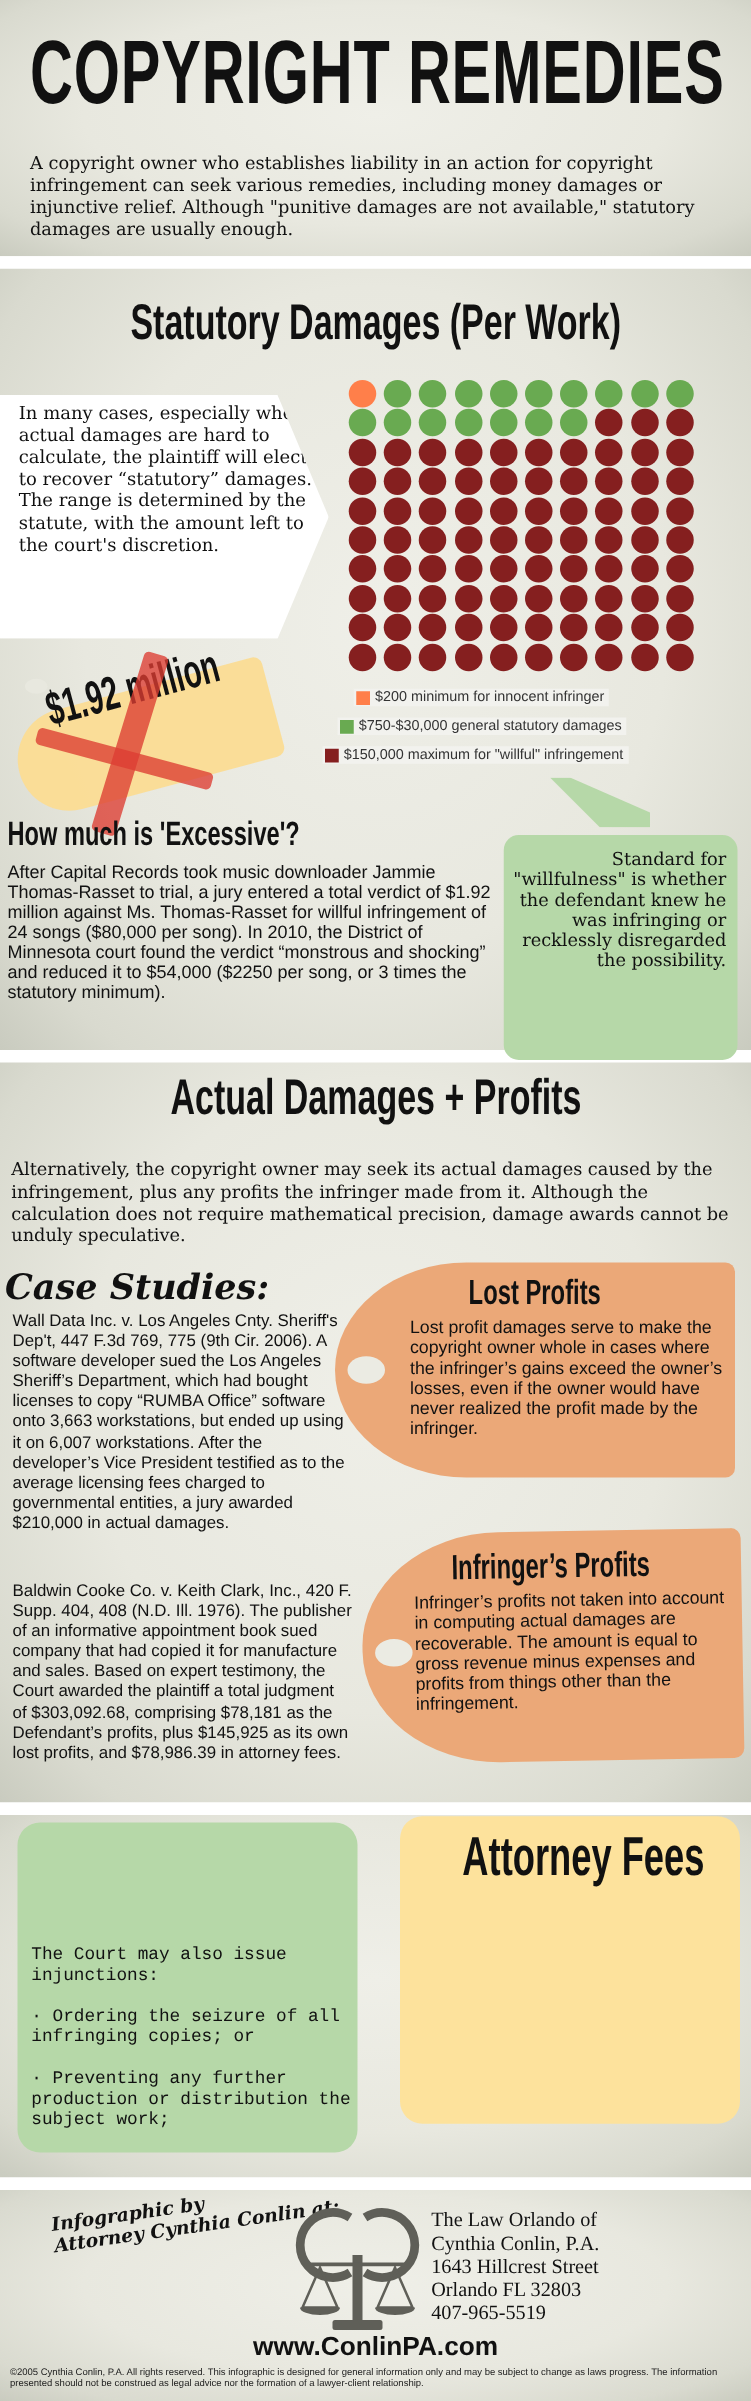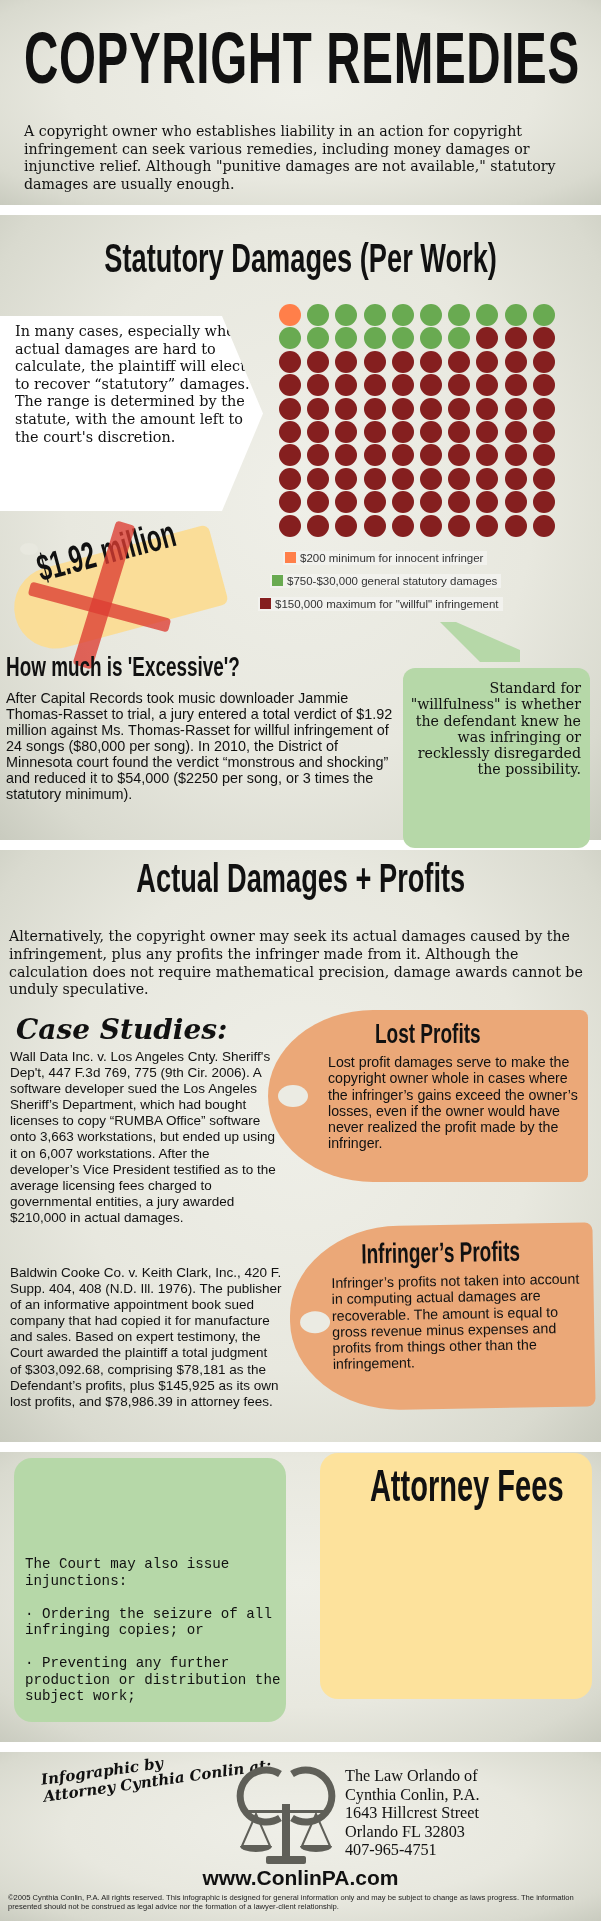--- a/index.html
+++ b/index.html
@@ -21,41 +21,41 @@
   #stat-title { position: absolute; left: 0; width: 601px; top: 236px; text-align: center; }
   #stat-title span { font-size: 40px; transform: scaleX(0.68); transform-origin: center top; display: inline-block; white-space: nowrap; }
   #stat-callout {
     position: absolute; left: 0; top: 296px; width: 263px; height: 195px; background: #ffffff;
     clip-path: polygon(0 0, 222px 0, 263px 50%, 222px 100%, 0 100%);
     padding: 7px 10px 0 15px; font-size: 14.4px; line-height: 17.6px;
   }
   #dot-grid { position: absolute; left: 279px; top: 304px; width: 276px; display: grid; grid-template-columns: repeat(10, 22px); grid-auto-rows: 23.4px; column-gap: 6.2px; }
   .dot { width: 22px; height: 22px; border-radius: 50%; }
   #legend { position: absolute; left: 0; top: 551px; width: 601px; }
-  .leg { position: absolute; display: flex; align-items: flex-start; background: #f2f2ee; padding: 1px 4px 1px 2px; font-size: 11.5px; color: #333; font-family: "Liberation Sans", sans-serif; }
+  .leg { position: absolute; display: flex; align-items: flex-end; background: #f2f2ee; padding: 1px 4px 1px 2px; font-size: 11.5px; color: #333; font-family: "Liberation Sans", sans-serif; }
   .leg .sw { width: 11px; height: 11px; margin-right: 4px; }
 
   
   #tag-wrap { position: absolute; left: 2px; top: 510px; width: 230px; height: 150px; }
   #tag { position: absolute; left: 10px; top: 40px; width: 210px; height: 82px; background: #fbdc94; border-radius: 45px 8px 8px 45px; transform: rotate(-15deg); opacity: 0.95; }
   #tag-hole { position: absolute; left: 18px; top: 33px; width: 18px; height: 12px; border-radius: 50%; background: #e8e8df; }
   #tag-text { position: absolute; left: 36px; top: 38px; font-size: 38px; transform: rotate(-15deg) scaleX(0.62); transform-origin: left center; white-space: nowrap; font-family: "Liberation Sans", sans-serif; font-weight: bold; color: #111; }
   .xbar { position: absolute; background: rgba(220, 60, 50, 0.78); border-radius: 4px; }
 
   #excess-title { position: absolute; left: 6px; top: 652px; font-size: 27px; transform: scaleX(0.7); }
   #excess-body { position: absolute; left: 6px; top: 690px; width: 390px; font-family: "Liberation Sans", sans-serif; font-size: 14.4px; line-height: 16px; color: #111; }
 
   #willful { position: absolute; left: 403px; top: 648px; width: 187px; height: 180px; background: #b6d8a8; border-radius: 12px; padding: 12px 9px 0 0; text-align: right; font-size: 14.2px; line-height: 16.3px; }
   #willful-tail { position: absolute; left: 440px; top: 622px; width: 80px; height: 40px; background: #b6d8a8; clip-path: polygon(0 0, 20% 0, 100% 70%, 100% 100%, 50% 100%); }
 
   
   #act-title { position: absolute; left: 0; width: 601px; top: 856px; text-align: center; }
   #act-title span { font-size: 40px; transform: scaleX(0.68); transform-origin: center top; display: inline-block; white-space: nowrap; }
   #act-intro { position: absolute; left: 9px; top: 908px; width: 585px; font-size: 14.2px; line-height: 17.8px; }
-  #case-title { position: absolute; left: 16px; top: 1013px; font-family: "DejaVu Serif", serif; font-style: italic; font-weight: bold; font-size: 28px; }
+  #case-title { position: absolute; left: 4px; top: 1013px; font-family: "DejaVu Serif", serif; font-style: italic; font-weight: bold; font-size: 28px; }
   #case1 { position: absolute; left: 10px; top: 1049px; width: 270px; font-family: "Liberation Sans", sans-serif; font-size: 13.5px; line-height: 16.1px; }
   #case2 { position: absolute; left: 10px; top: 1265px; width: 272px; font-family: "Liberation Sans", sans-serif; font-size: 13.5px; line-height: 16.1px; }
 
   .otag { position: absolute; background: #eba878; border-radius: 110px 8px 8px 110px / 90px 8px 8px 90px; }
   .otag .hole { position: absolute; width: 30px; height: 22px; background: #ebebe3; border-radius: 50%; }
   .otag .ttl { position: absolute; left: 0; width: 100%; text-align: center; }
   .otag .ttl span { font-size: 28px; transform: scaleX(0.68); transform-origin: center top; display: inline-block; white-space: nowrap; }
   .otag .body { position: absolute; font-family: "Liberation Sans", sans-serif; font-size: 14.2px; line-height: 16.3px; color: #111; }
   #lost { left: 268px; top: 1010px; width: 320px; height: 172px; }
   #infr { left: 290px; top: 1225px; width: 304px; height: 184px; transform: rotate(-1deg); }
@@ -272,16 +272,16 @@
     <path d="M66 80 L80 48 L94 80 Z" fill="none" stroke="#5f5f58" stroke-width="2"></path>
     <path d="M4 80 H36 A16 6 0 0 1 4 80 Z"></path>
     <path d="M64 80 H96 A16 6 0 0 1 64 80 Z"></path>
   </g>
 </svg>
 <div id="firm">
   <div>The Law Orlando of</div>
   <div>Cynthia Conlin, P.A.</div>
   <div>1643 Hillcrest Street</div>
   <div>Orlando FL 32803</div>
-  <div>407-965-4751</div>
+  <div>407-965-5519</div>
 </div>
 <div id="site">www.ConlinPA.com</div>
 <div id="legal">©2005 Cynthia Conlin, P.A.  All rights reserved.  This infographic is designed for general information only and may be subject to change as laws progress.  The information presented should not be construed as legal advice nor the formation of a lawyer-client relationship.</div>
 
 </body></html>

